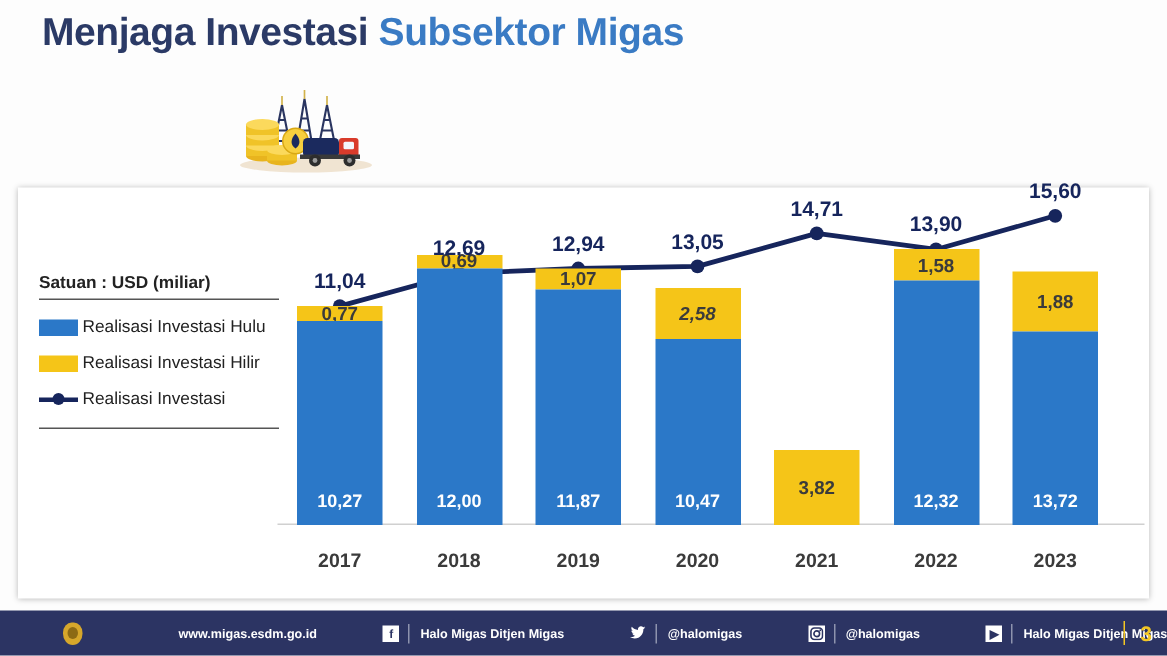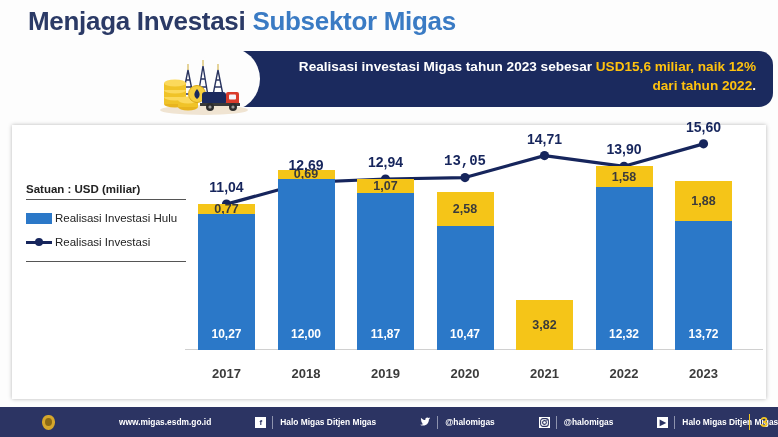--- a/index.html
+++ b/index.html
@@ -129,26 +129,20 @@
 </style>
 </head>
 <body>
 
 <div id="page">
 
   <div class="title">
     <span class="t1">Menjaga Investasi </span><span class="t2">Subsektor Migas</span>
   </div>
 
-  <div class="banner">
-    <div class="banner-text">
-      <span>Realisasi investasi Migas tahun 2023 sebesar </span><span class="hl">USD15,6 miliar, naik</span>
-      <span class="hl">12% dari tahun 2022</span><span>.</span>
-    </div>
-  </div>
   <div class="banner-notch"></div>
 
   <div class="illus">
     <svg width="92" height="62" viewBox="0 0 92 62">
 
       <ellipse cx="46" cy="56" rx="44" ry="5" fill="#f0e4d2"></ellipse>
 
       <g stroke="#2a3560" stroke-width="1.4" fill="none">
         <path d="M24 46 L30 16 L36 46 M25 40 L35 40 M26.5 33 L33.5 33 M28 26 L32 26"></path>
         <path d="M39 48 L45 12 L51 48 M40 41 L50 41 M41.5 33 L48.5 33 M43 25 L47 25"></path>
@@ -187,20 +181,24 @@
   </div>
 
   <div class="card">
 
     <div class="legend">
       <div class="legend-title">Satuan : USD (miliar)</div>
       <div class="legend-items">
         <div class="legend-row">
           <span class="swatch sw-blue"></span>
           <span class="legend-label">Realisasi Investasi Hulu</span>
+        </div>
+        <div class="legend-row">
+          <span class="swatch sw-yellow"></span>
+          <span class="legend-label">Realisasi Investasi Hilir</span>
         </div>
         <div class="legend-row">
           <span class="sw-line"></span>
           <span class="legend-label">Realisasi Investasi</span>
         </div>
       </div>
     </div>
 
     <div class="plot" id="plot">
       <div class="axis-line"></div>
@@ -238,28 +236,28 @@
           <div class="seg seg-yellow" style="height: 14.1393px;">
             <span class="seg-label">1,07</span>
           </div>
           <div class="seg seg-blue" style="height: 156.854px;">
             <span class="seg-label">11,87</span>
           </div>
         </div>
         <div class="total-label" style="left: 158px; top: 29.0071px;">12,94</div>
         <div class="xtick" style="left: 158px;">2019</div>
         <div class="bar-group" style="left: 251.5px;">
-          <div class="seg seg-yellow" style="height: 34.0929px;">
+          <div class="seg seg-yellow" style="height: 34.0929px; font-style: italic;">
             <span class="seg-label">2,58</span>
           </div>
           <div class="seg seg-blue" style="height: 124px;">
             <span class="seg-label">10,47</span>
           </div>
         </div>
-        <div class="total-label" style="left: 237.5px; top: 27.5536px; font-family: Liberation Mono, monospace;">13,05</div>
+        <div class="total-label" style="left: 237.5px; top: 27.5536px;">13,05</div>
         <div class="xtick" style="left: 237.5px;">2020</div>
         <div class="bar-group" style="left: 331px;">
           <div class="seg seg-yellow" style="height: 50.4786px;">
             <span class="seg-label">3,82</span>
           </div>
         </div>
         <div class="total-label" style="left: 317px; top: 5.61786px;">14,71</div>
         <div class="xtick" style="left: 317px;">2021</div>
         <div class="bar-group" style="left: 410.5px;">
           <div class="seg seg-yellow" style="height: 20.8786px;">

